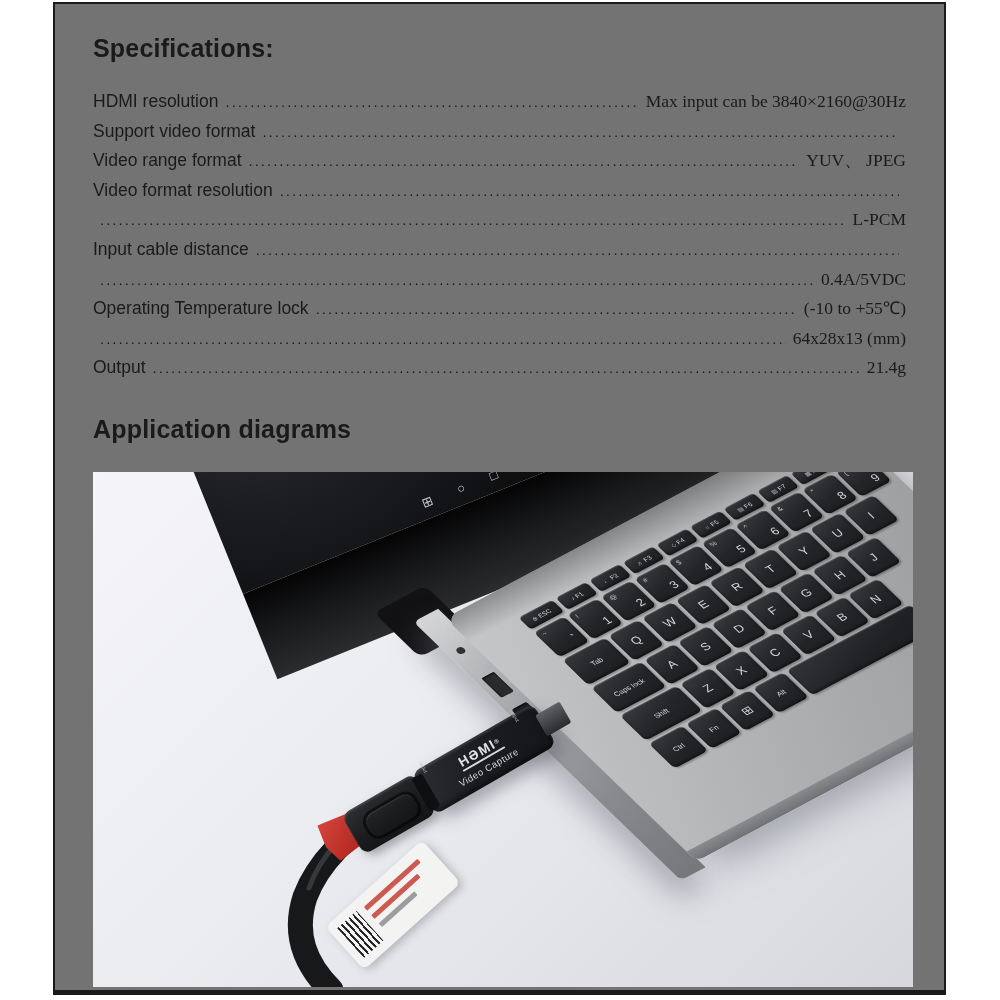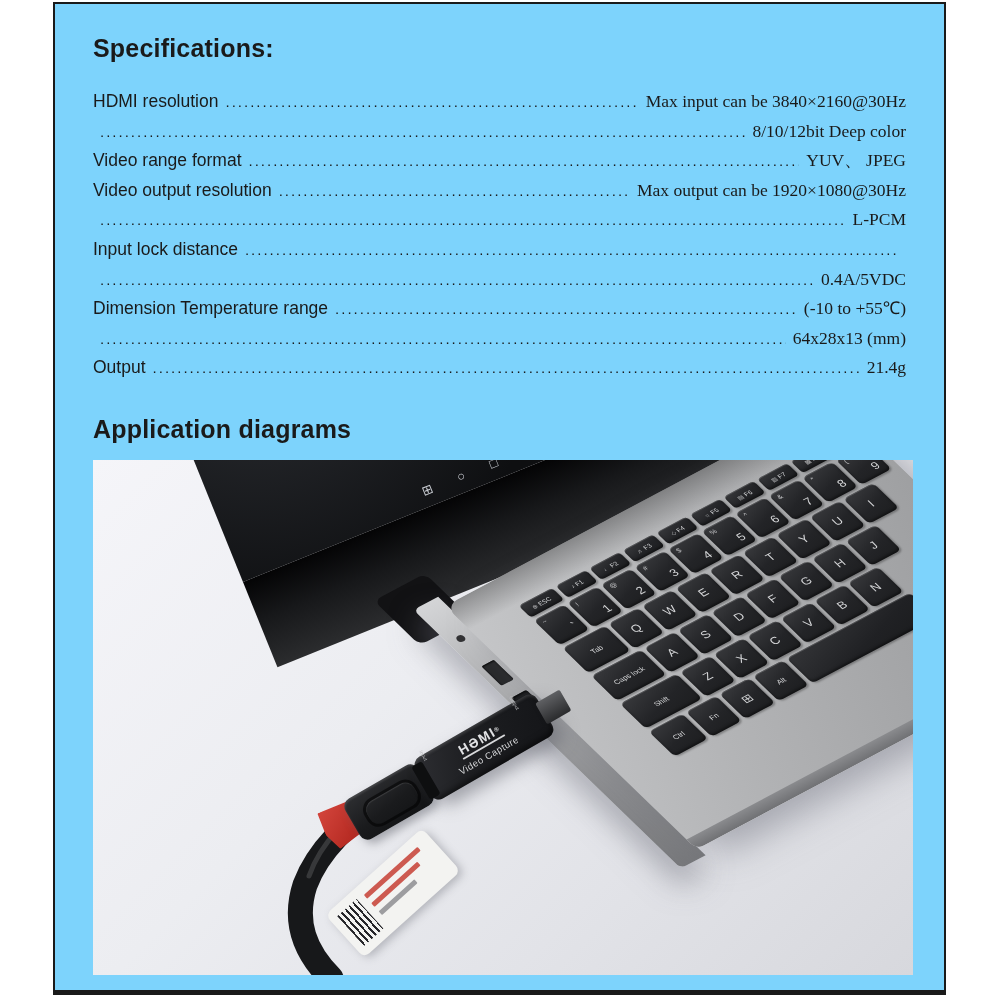--- a/index.html
+++ b/index.html
@@ -1,20 +1,20 @@
 <!DOCTYPE html>
 <html><head>
 <meta charset="utf-8">
 <style>
   html,body{margin:0;padding:0;background:#fff;}
   body{width:1000px;height:1000px;position:relative;font-family:"Liberation Sans",sans-serif;color:#1a1a1a;overflow:hidden;}
-  .frame{position:absolute;left:53px;top:2px;width:893px;height:993px;border:2px solid #1a1a1a;border-bottom-width:5px;box-sizing:border-box;background:#7dd3fc;}
+  .frame{position:absolute;left:53px;top:2px;width:893px;height:993px;border:2px solid #1a1a1a;border-bottom-width:5px;box-sizing:border-box;background:#737373;}
   .content{padding:30px 38px 0 38px;}
   h1.sec{font-size:25px;font-weight:bold;margin:0 0 24px 0;letter-spacing:.2px;}
-  h1.app{font-size:25px;font-weight:bold;margin:32px 0 16px 0;letter-spacing:.2px;}
+  h1.app{font-size:25px;font-weight:bold;margin:32px 0 28px 0;letter-spacing:.2px;}
   .spec-list{margin-top:2px;}
   .spec-row{display:flex;align-items:baseline;font-size:17.5px;line-height:28.6px;white-space:nowrap;}
   .spec-row .lbl{flex:none;}
   .spec-row .leader{flex:1;overflow:hidden;margin:0 7px;font-size:15px;letter-spacing:2px;color:#1a1a1a;}
   .spec-row .val{flex:none;font-family:Liberation Serif, serif;}
 
   
   .photo{position:relative;width:820px;height:515px;margin-top:3px;overflow:hidden;
          background:linear-gradient(135deg,#f5f5f9 0%,#ecedf1 40%,#e2e3e8 70%,#d7d8dd 100%);}
   
@@ -94,47 +94,46 @@
   <div class="content">
     <h1 class="sec">Specifications:</h1>
 
     <div class="spec-list">
       <div class="spec-row">
           <span class="lbl">HDMI resolution</span>
           <span class="leader">........................................................................................................................................................................................................</span>
           <span class="val">Max input can be 3840×2160@30Hz</span>
         </div>
       <div class="spec-row">
-          <span class="leader">........................................................................................................................................................................................................</span>
-          <span class="val">8/10/12bit Deep color</span>
+          <span class="lbl">Support video format</span>
+          <span class="leader">........................................................................................................................................................................................................</span>
         </div>
       <div class="spec-row">
           <span class="lbl">Video range format</span>
           <span class="leader">........................................................................................................................................................................................................</span>
           <span class="val">YUV、 JPEG</span>
         </div>
       <div class="spec-row">
-          <span class="lbl">Video output resolution</span>
-          <span class="leader">........................................................................................................................................................................................................</span>
-          <span class="val">Max output can be 1920×1080@30Hz</span>
+          <span class="lbl">Video format resolution</span>
+          <span class="leader">........................................................................................................................................................................................................</span>
         </div>
       <div class="spec-row">
           <span class="leader">........................................................................................................................................................................................................</span>
           <span class="val">L-PCM</span>
         </div>
       <div class="spec-row">
-          <span class="lbl">Input lock distance</span>
+          <span class="lbl">Input cable distance</span>
           <span class="leader">........................................................................................................................................................................................................</span>
         </div>
       <div class="spec-row">
           <span class="leader">........................................................................................................................................................................................................</span>
           <span class="val">0.4A/5VDC</span>
         </div>
       <div class="spec-row">
-          <span class="lbl">Dimension Temperature range</span>
+          <span class="lbl">Operating Temperature lock</span>
           <span class="leader">........................................................................................................................................................................................................</span>
           <span class="val">(-10 to +55℃)</span>
         </div>
       <div class="spec-row">
           <span class="leader">........................................................................................................................................................................................................</span>
           <span class="val">64x28x13 (mm)</span>
         </div>
       <div class="spec-row">
           <span class="lbl">Output</span>
           <span class="leader">........................................................................................................................................................................................................</span>

